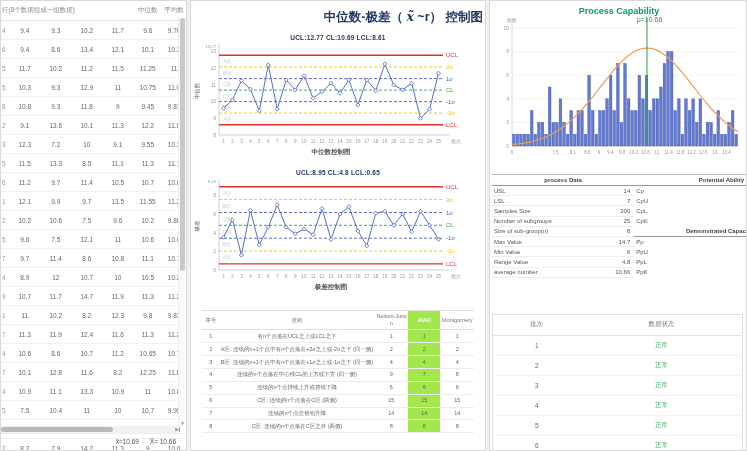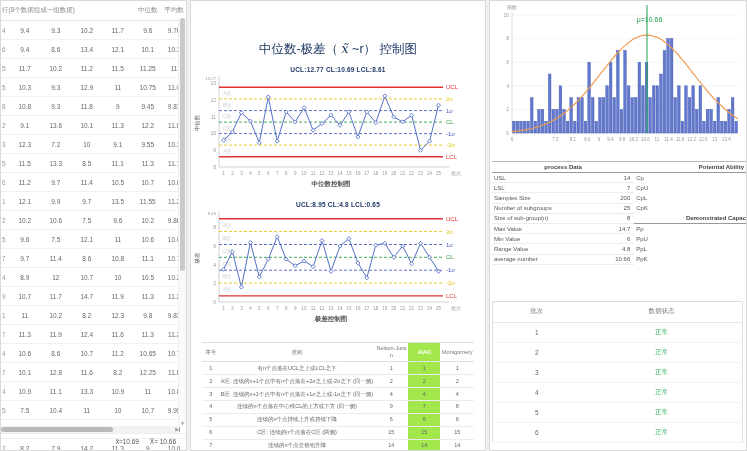--- a/index.html
+++ b/index.html
@@ -15,21 +15,21 @@
   .vsb{position:absolute;top:17px;right:0;bottom:24px;width:7px;background:#fafafa;border-left:1px solid #eee;}
   .vsb-thumb{position:absolute;top:0;left:1px;width:5px;height:62%;background:#c9c9c9;border-radius:3px;}
   .vsb-arrow{position:absolute;bottom:0;left:0;width:7px;font-size:5px;color:#999;text-align:center;}
   .hsb{position:absolute;left:0;right:7px;bottom:17px;height:7px;background:#f2f2f2;}
   .hsb-thumb{position:absolute;left:0;top:1px;height:5px;width:63%;background:#b9b9b9;border-radius:3px;}
   .hsb-arrow{position:absolute;right:0;top:0;font-size:5px;color:#999;}
   .lfoot{position:absolute;left:0;right:0;bottom:0;height:17px;border-top:1px solid #eee;font-size:6.5px;color:#555;text-align:right;padding:4px 10px 0 0;box-sizing:border-box;}
   .lfoot span{margin-left:9px;}
   
   .mid{width:296px;flex:none;padding:4px 2px;}
-  .mid-title{text-align:center;font-size:12.5px;font-weight:normal;color:#1f3864;padding:4px 0 2px 0;margin-top:32px;}
+  .mid-title{text-align:right;font-size:12.5px;font-weight:bold;color:#1f3864;padding:4px 0 2px 0;}
   .mid-title .math{font-family:"DejaVu Serif","Liberation Serif",serif;font-style:italic;}
   .cc-head{text-align:center;font-size:6.5px;font-weight:bold;color:#1f3864;margin-top:6px;letter-spacing:0.2px;}
   .cc-svg{display:block;margin:0 auto;}
   .rules{width:94%;margin:12px auto 0 auto;border-collapse:collapse;font-size:5.5px;color:#666;}
   .rules th{font-weight:normal;color:#777;border-top:1px solid #e0e0e0;border-bottom:1px solid #e0e0e0;padding:2px 1px;word-break:break-all;line-height:1.3;}
   .rules td{border-bottom:1px solid #ececec;padding:2.5px 1px;text-align:center;line-height:1.25;}
   .rules .aiag{background:#a2e84d;}
   .rules th.aiag{color:#fff;font-weight:bold;}
   
   .right{flex:1;padding:2px 0 0 2px;}
@@ -546,20 +546,21 @@
             <td>8</td>
             <td class="aiag">8</td>
             <td>8</td>
           </tr>
         </tbody>
     </table>
   </div>
 
   <div class="panel right">
     <div class="hist-wrap">
+      <div class="hist-title">Process Capability</div>
       <div class="hist-sub">μ=10.66</div>
       <svg id="hist" width="252" height="150" viewBox="0 0 252 150">
           <line x1="20" y1="106.4" x2="246" y2="106.4" stroke="#efefef" stroke-width="0.7"></line>
           <line x1="20" y1="82.8" x2="246" y2="82.8" stroke="#efefef" stroke-width="0.7"></line>
           <line x1="20" y1="59.2" x2="246" y2="59.2" stroke="#efefef" stroke-width="0.7"></line>
           <line x1="20" y1="35.6" x2="246" y2="35.6" stroke="#efefef" stroke-width="0.7"></line>
           <line x1="20" y1="12.0" x2="246" y2="12.0" stroke="#efefef" stroke-width="0.7"></line>
           <line x1="20" y1="8" x2="20" y2="130" stroke="#ccc" stroke-width="0.7"></line>
           <line x1="20" y1="130" x2="246" y2="130" stroke="#ccc" stroke-width="0.7"></line>
           <text x="17" y="131.8" font-size="5" fill="#999" text-anchor="end">0</text>

